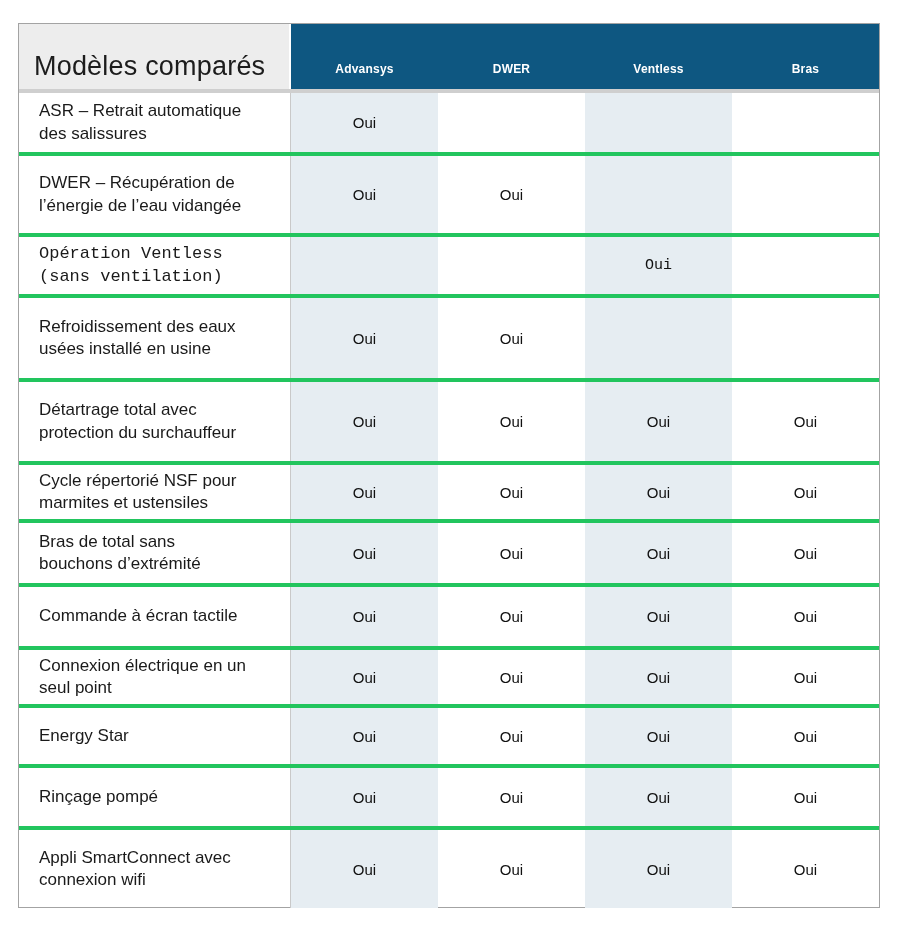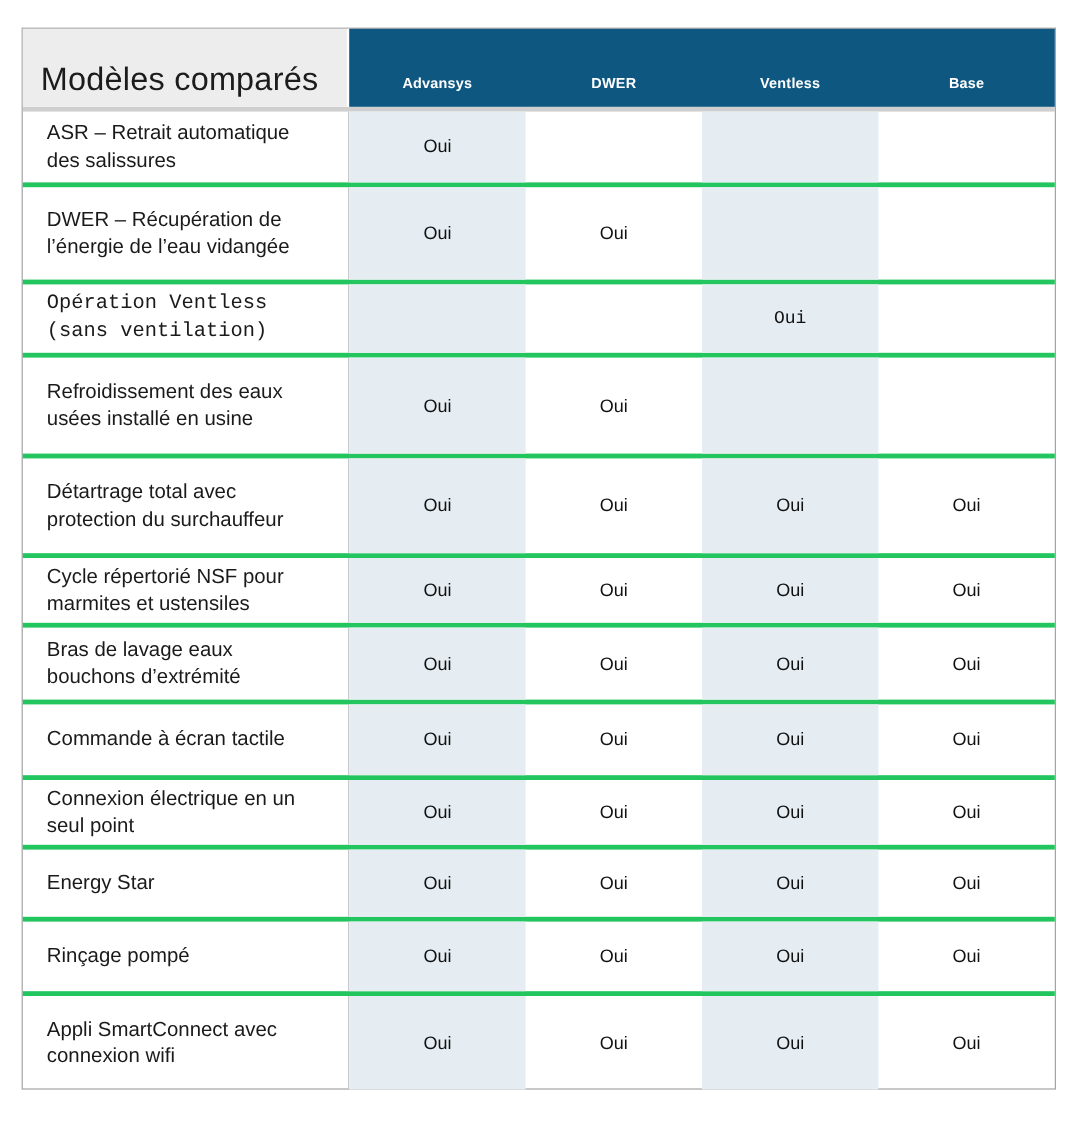--- a/index.html
+++ b/index.html
@@ -104,21 +104,21 @@
 <div class="table-wrap">
 
   <div class="header-row">
     <div class="title-box">
       <span class="title">Modèles comparés</span>
     </div>
     <div class="blue-band">
       <div class="col-head">Advansys</div>
       <div class="col-head">DWER</div>
       <div class="col-head">Ventless</div>
-      <div class="col-head">Base</div>
+      <div class="col-head">Bras</div>
     </div>
   </div>
 
   <div class="t-body">
   <div class="row">
     <div class="feature-cell">ASR – Retrait automatique
 des salissures</div>
     <div class="val-cell shaded">Oui</div>
     <div class="val-cell"></div>
     <div class="val-cell shaded"></div>
@@ -164,21 +164,21 @@
   <div class="row">
     <div class="feature-cell">Cycle répertorié NSF pour
 marmites et ustensiles</div>
     <div class="val-cell shaded">Oui</div>
     <div class="val-cell">Oui</div>
     <div class="val-cell shaded">Oui</div>
     <div class="val-cell">Oui</div>
   </div>
 
   <div class="row">
-    <div class="feature-cell">Bras de lavage eaux
+    <div class="feature-cell">Bras de total sans
 bouchons d’extrémité</div>
     <div class="val-cell shaded">Oui</div>
     <div class="val-cell">Oui</div>
     <div class="val-cell shaded">Oui</div>
     <div class="val-cell">Oui</div>
   </div>
 
   <div class="row">
     <div class="feature-cell">Commande à écran tactile</div>
     <div class="val-cell shaded">Oui</div>

